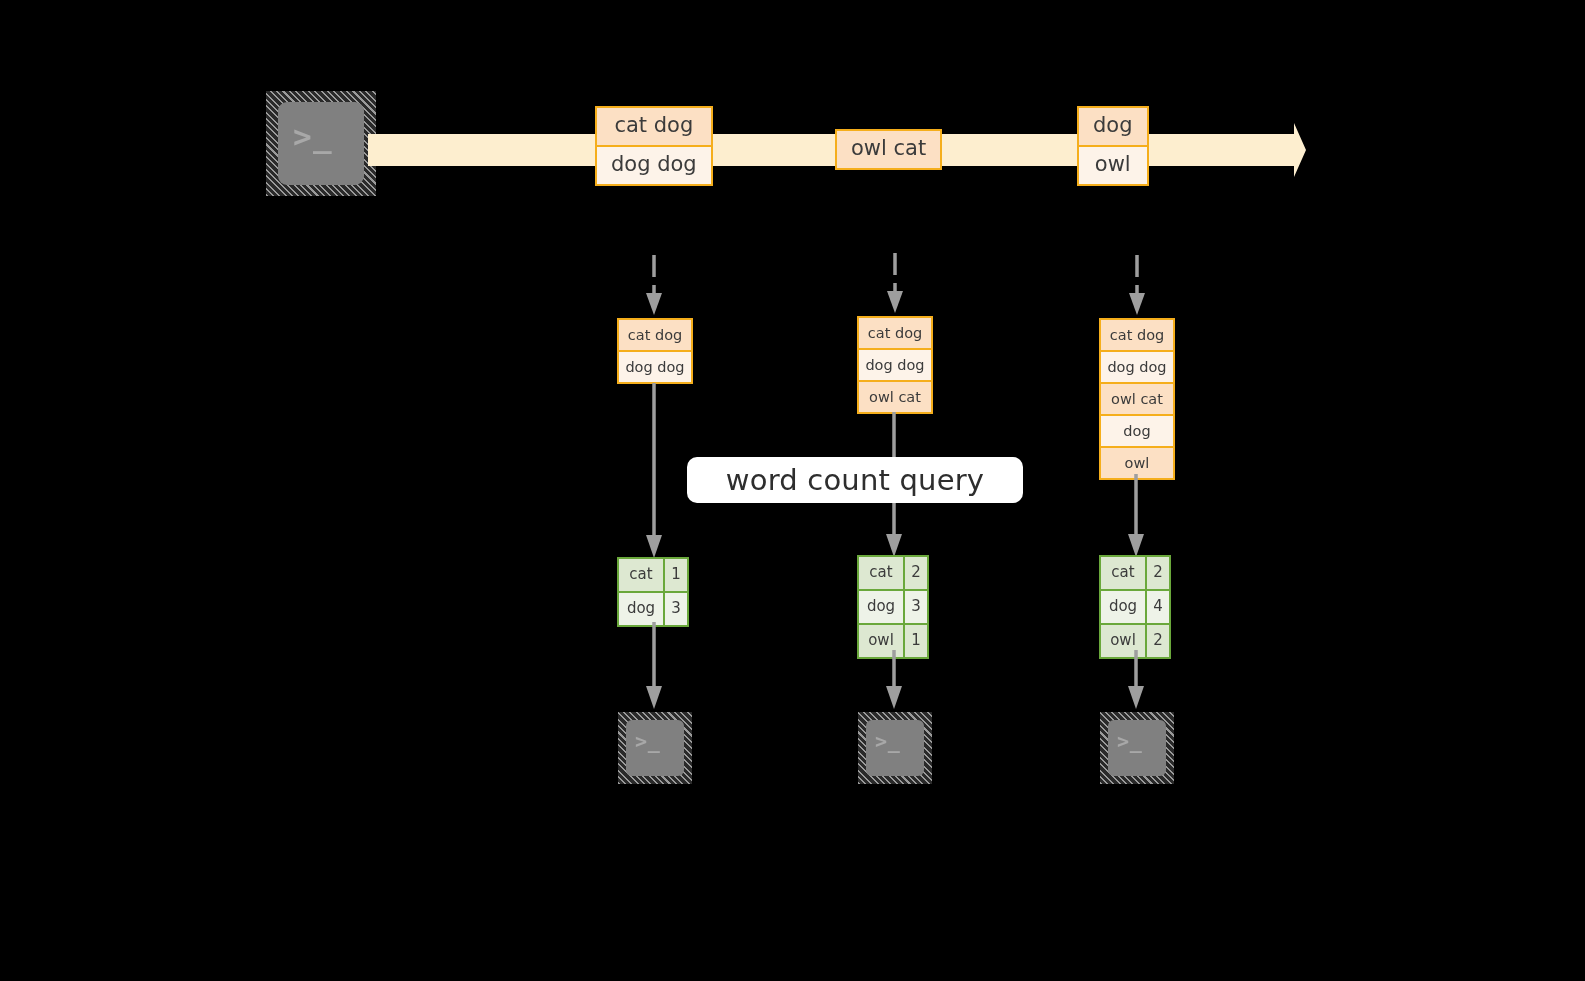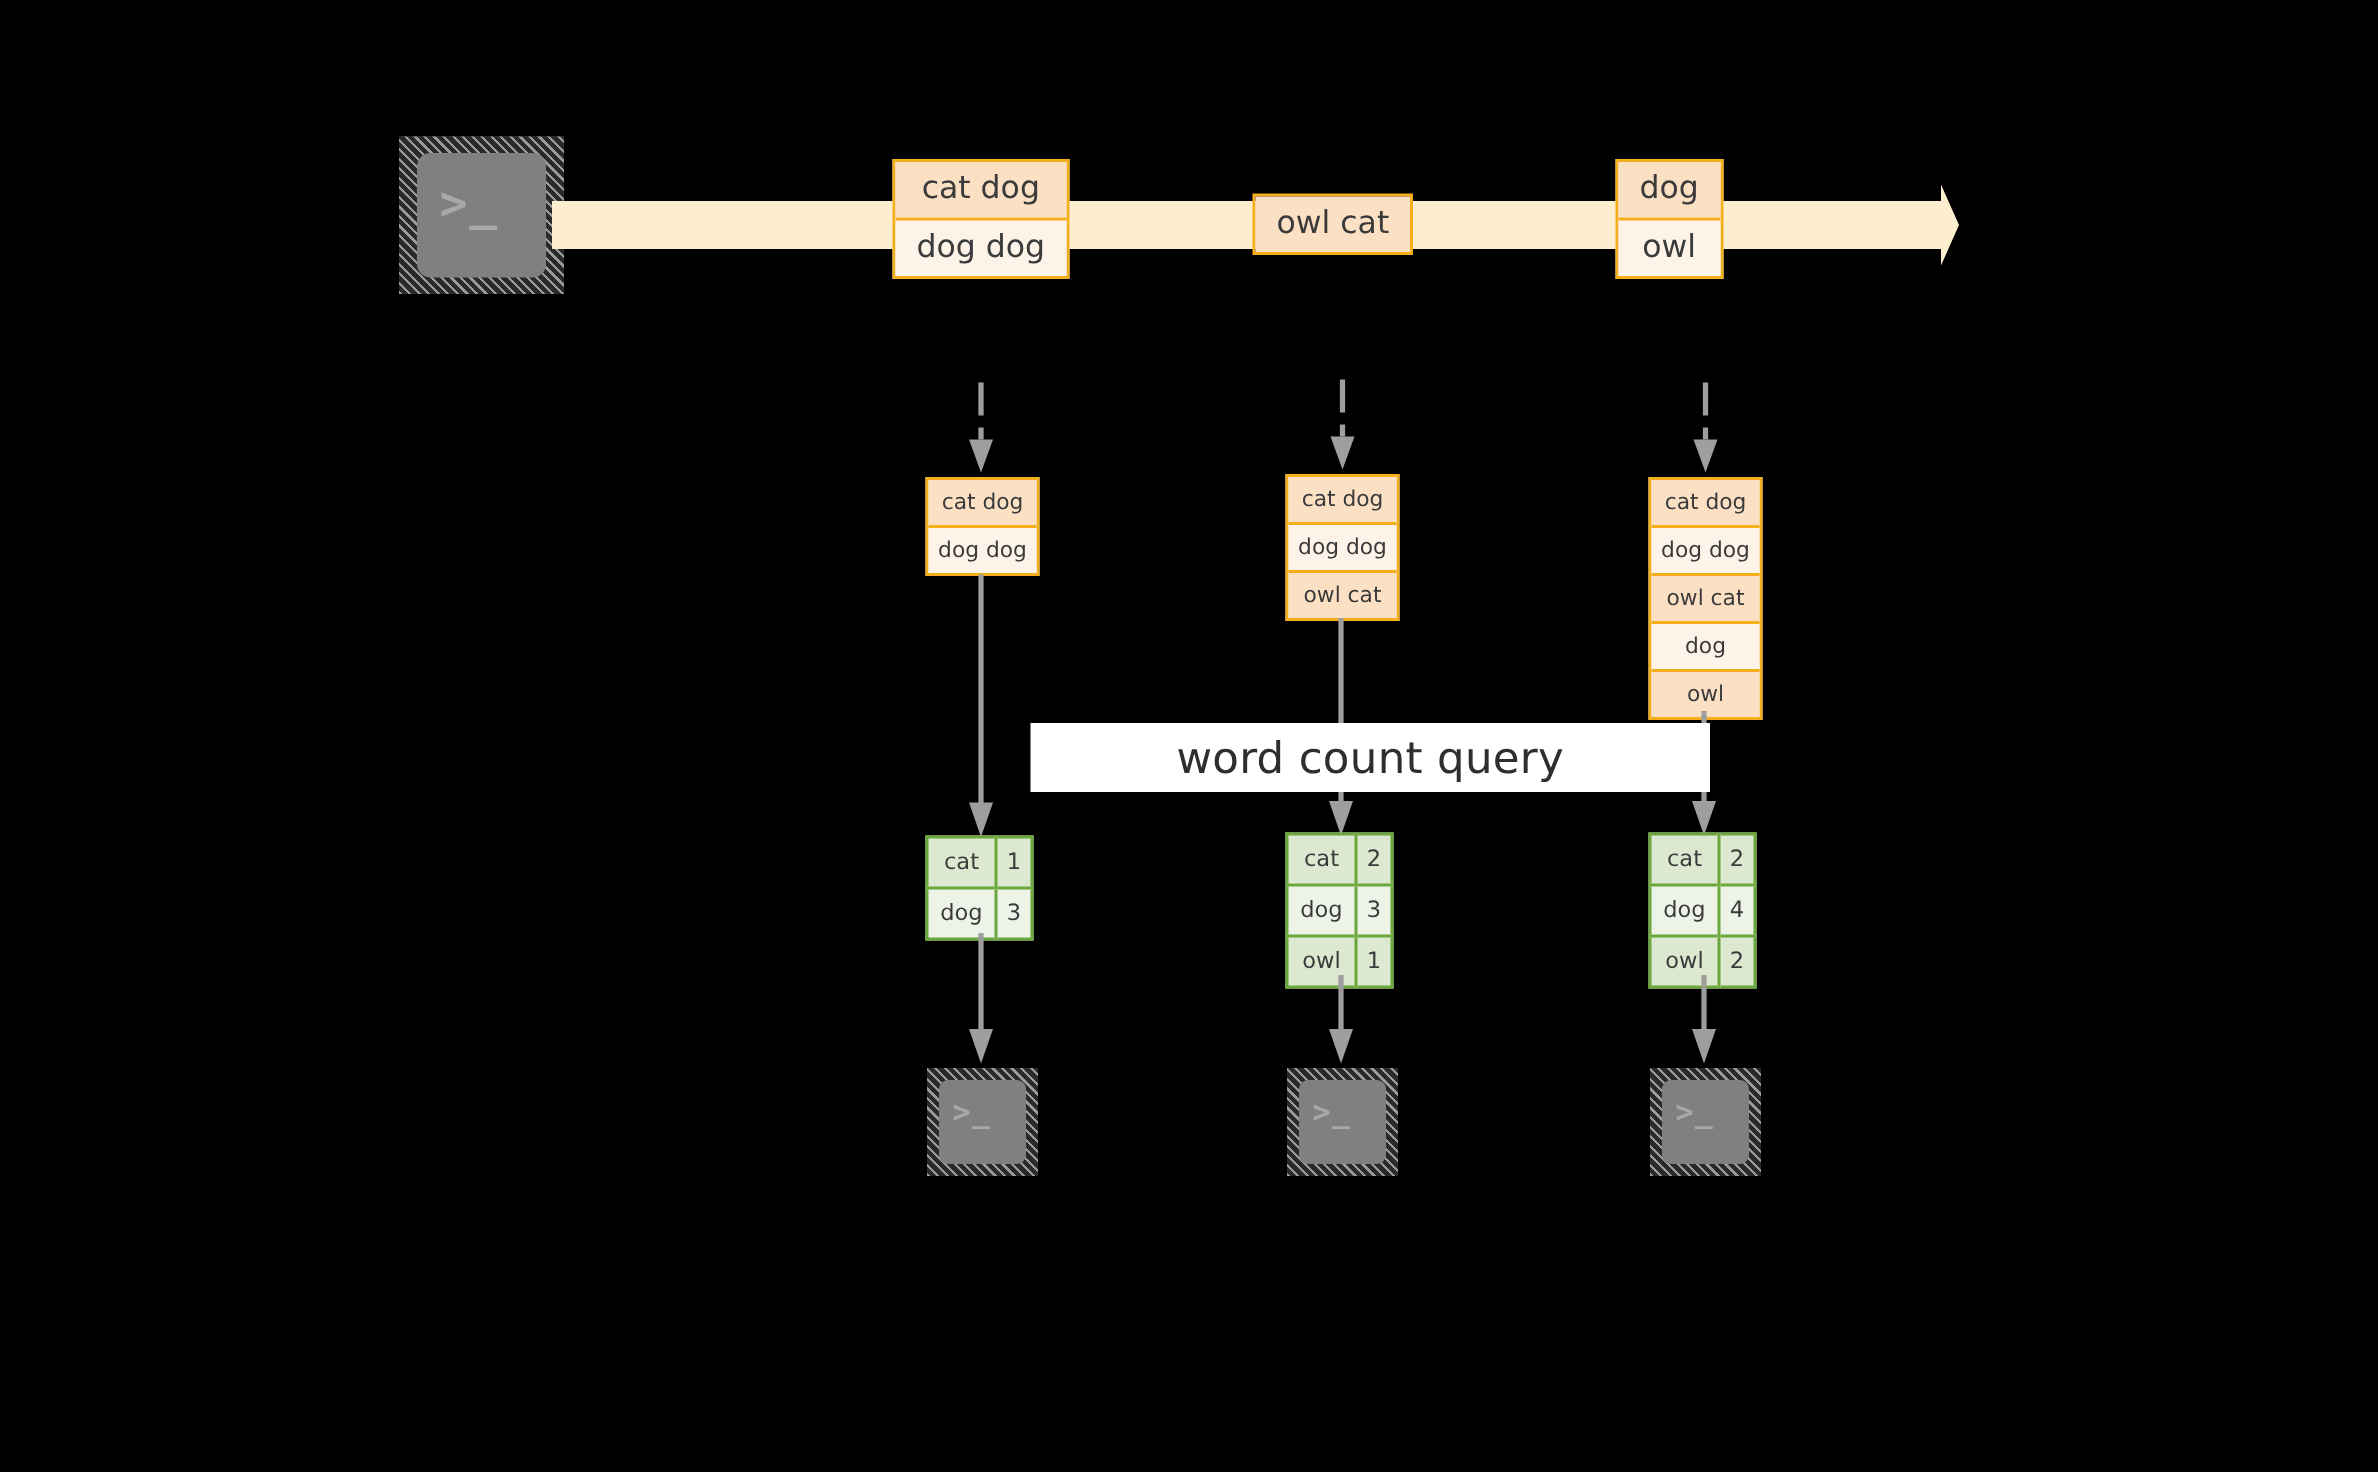--- a/index.html
+++ b/index.html
@@ -145,27 +145,28 @@
   .gb2 { left: 1099px; top: 555px; }
 
   
   .conn { position: absolute; }
   .conn svg { display: block; overflow: visible; }
 
   
   .query-label {
     position: absolute;
     left: 687px;
-    top: 482px;
-    width: 453px;
+    top: 457px;
+    width: 336px;
     height: 46px;
     background: #ffffff;
     display: flex;
     align-items: center;
     justify-content: center;
+    border-radius: 10px;
   }
   .query-label span {
     font-size: 29px;
     color: #2e2e2e;
     line-height: 1;
     white-space: nowrap;
     letter-spacing: 0.2px;
   }
 </style>
 </head>

